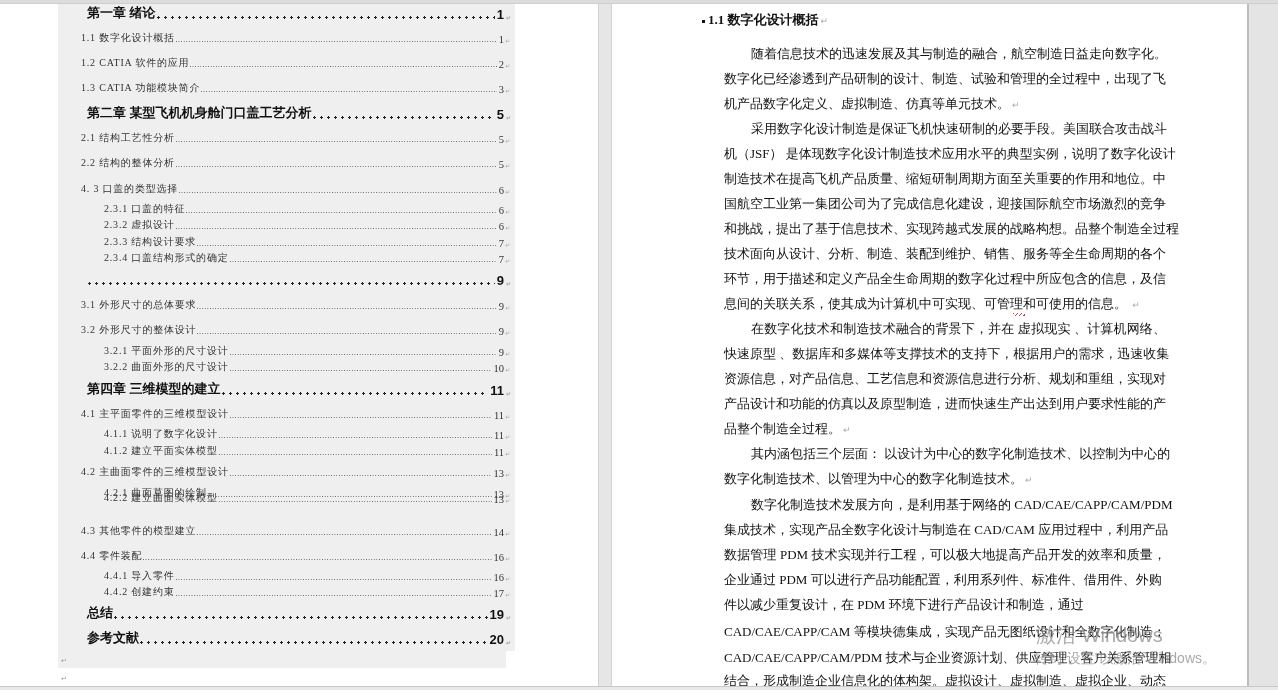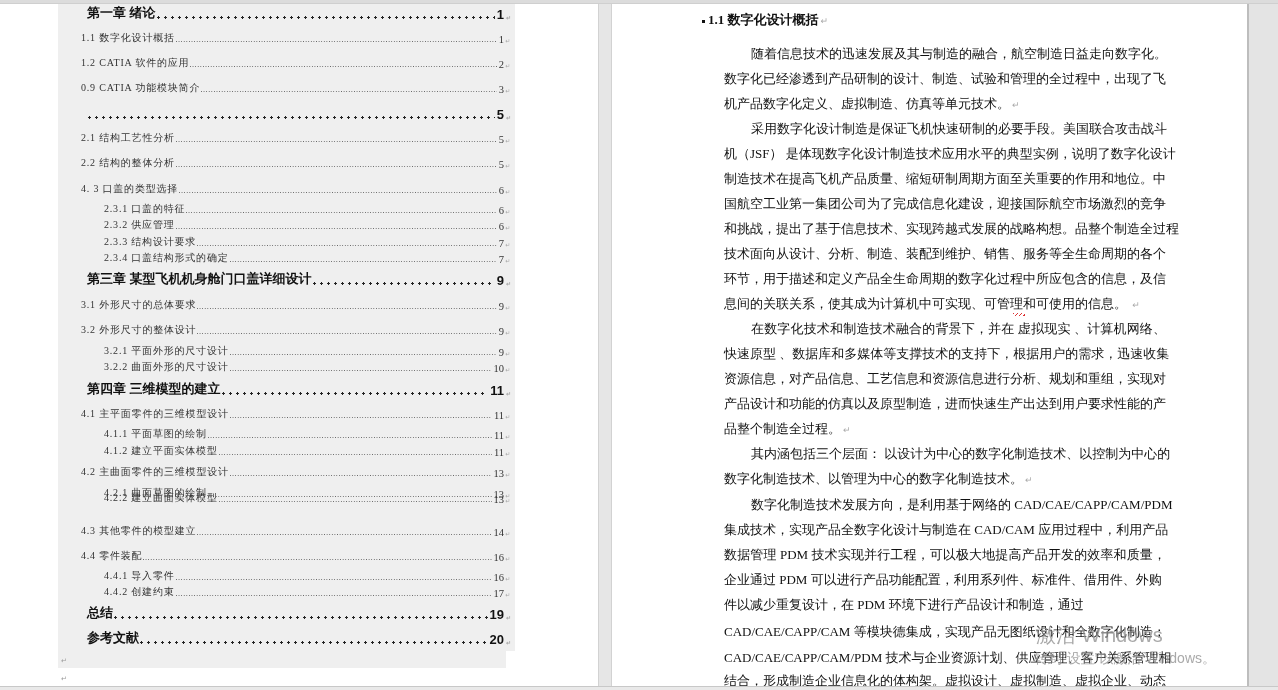--- a/index.html
+++ b/index.html
@@ -59,26 +59,27 @@
       <span class="pg">1</span>
       <span class="rm">↵</span>
     </div>
   <div class="toc-row l1" style="top:56px">
       <span class="lbl">1.2 CATIA 软件的应用</span>
       <span class="leader"></span>
       <span class="pg">2</span>
       <span class="rm">↵</span>
     </div>
   <div class="toc-row l1" style="top:81px">
-      <span class="lbl">0.9 CATIA 功能模块简介</span>
+      <span class="lbl">1.3 CATIA 功能模块简介</span>
       <span class="leader"></span>
       <span class="pg">3</span>
       <span class="rm">↵</span>
     </div>
   <div class="toc-row chapter" style="top:104px">
+      <span class="lbl">第二章  某型飞机机身舱门口盖工艺分析</span>
       <span class="leader"></span>
       <span class="pg">5</span>
       <span class="rm">↵</span>
     </div>
   <div class="toc-row l1" style="top:131px">
       <span class="lbl">2.1 结构工艺性分析</span>
       <span class="leader"></span>
       <span class="pg">5</span>
       <span class="rm">↵</span>
     </div>
@@ -94,39 +95,38 @@
       <span class="pg">6</span>
       <span class="rm">↵</span>
     </div>
   <div class="toc-row l2" style="top:202px">
       <span class="lbl">2.3.1 口盖的特征</span>
       <span class="leader"></span>
       <span class="pg">6</span>
       <span class="rm">↵</span>
     </div>
   <div class="toc-row l2" style="top:218px">
-      <span class="lbl">2.3.2 供应管理</span>
+      <span class="lbl">2.3.2 虚拟设计</span>
       <span class="leader"></span>
       <span class="pg">6</span>
       <span class="rm">↵</span>
     </div>
   <div class="toc-row l2" style="top:235px">
       <span class="lbl">2.3.3 结构设计要求</span>
       <span class="leader"></span>
       <span class="pg">7</span>
       <span class="rm">↵</span>
     </div>
   <div class="toc-row l2" style="top:251px">
       <span class="lbl">2.3.4 口盖结构形式的确定</span>
       <span class="leader"></span>
       <span class="pg">7</span>
       <span class="rm">↵</span>
     </div>
   <div class="toc-row chapter" style="top:270px">
-      <span class="lbl">第三章  某型飞机机身舱门口盖详细设计</span>
       <span class="leader"></span>
       <span class="pg">9</span>
       <span class="rm">↵</span>
     </div>
   <div class="toc-row l1" style="top:298px">
       <span class="lbl">3.1 外形尺寸的总体要求</span>
       <span class="leader"></span>
       <span class="pg">9</span>
       <span class="rm">↵</span>
     </div>
@@ -154,21 +154,21 @@
       <span class="pg">11</span>
       <span class="rm">↵</span>
     </div>
   <div class="toc-row l1" style="top:407px">
       <span class="lbl">4.1 主平面零件的三维模型设计</span>
       <span class="leader"></span>
       <span class="pg">11</span>
       <span class="rm">↵</span>
     </div>
   <div class="toc-row l2" style="top:427px">
-      <span class="lbl">4.1.1 平面草图的绘制</span>
+      <span class="lbl">4.1.1 说明了数字化设计</span>
       <span class="leader"></span>
       <span class="pg">11</span>
       <span class="rm">↵</span>
     </div>
   <div class="toc-row l2" style="top:444px">
       <span class="lbl">4.1.2 建立平面实体模型</span>
       <span class="leader"></span>
       <span class="pg">11</span>
       <span class="rm">↵</span>
     </div>

